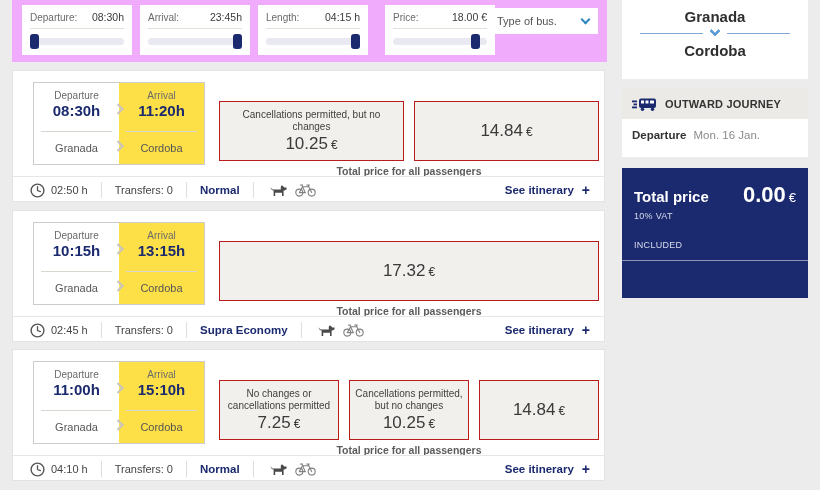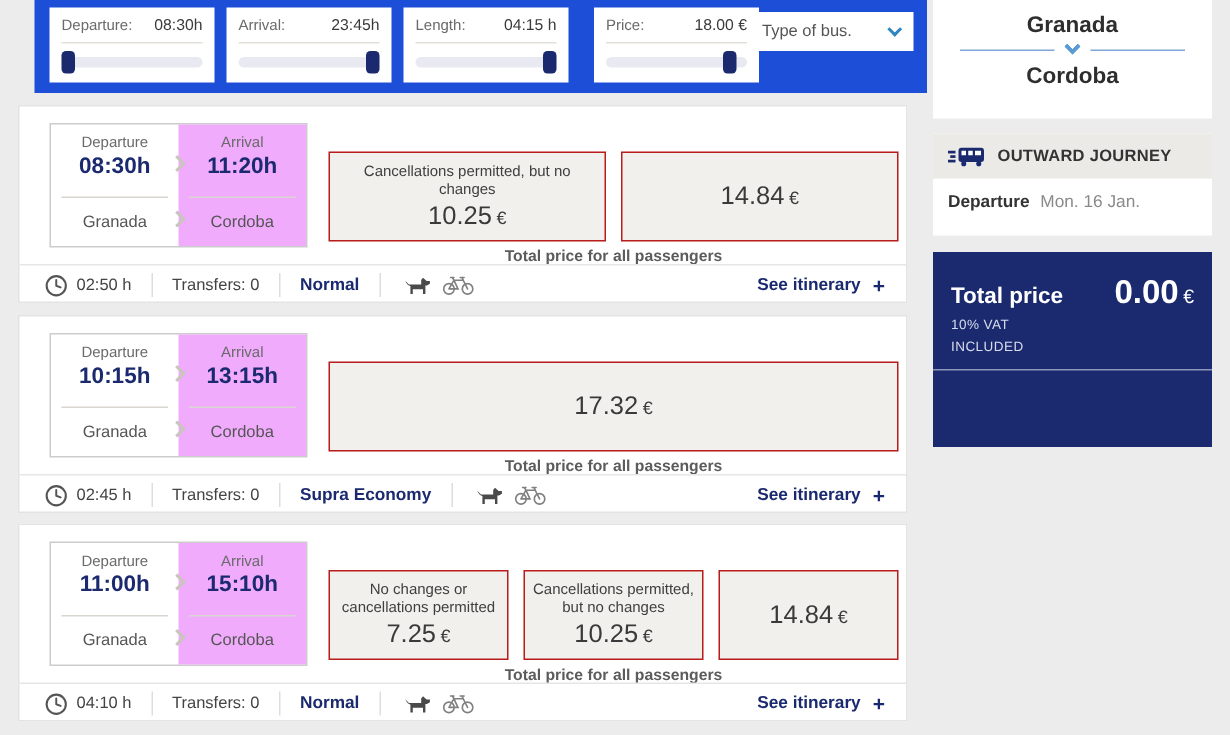--- a/index.html
+++ b/index.html
@@ -2,38 +2,38 @@
 <html><head>
 <meta charset="utf-8">
 <style>
   * { margin:0; padding:0; box-sizing:border-box; }
   html,body { width:820px; height:490px; }
   body { font-family:"Liberation Sans", sans-serif; background:#ececec; position:relative; overflow:hidden; }
 
   .abs { position:absolute; }
 
   
-  .topbar { left:12px; top:0; width:595px; height:62px; background:#1d4ed8;margin-left:11px; }
+  .topbar { left:12px; top:0; width:595px; height:62px; background:#f0abfc; }
   .filter-card { position:absolute; top:5px; width:110px; height:50px; background:#fff; padding:6px 8px 0 8px; }
   .f-row { display:flex; justify-content:space-between; align-items:baseline; }
   .f-label { font-size:10px; color:#6a6a6a; }
   .f-value { font-size:10.5px; color:#3a3a3a; }
   .f-div { border-top:1px solid #e3e0da; margin-top:5px; }
   .f-track { position:relative; height:7px; background:#e9e9f2; border-radius:4px; margin-top:9px; }
   .f-handle { position:absolute; top:-4px; width:9px; height:15px; background:#1b2a6f; border-radius:3px; }
   .bus-select { position:absolute; left:476px; top:8px; width:110px; height:26px; background:#fff;
     display:flex; align-items:center; justify-content:space-between; padding:0 9px; cursor:pointer; }
   .bus-select span.txt { font-size:11px; color:#555; }
   .chev { display:inline-block; width:7px; height:7px; border-right:2px solid #2e86c1; border-bottom:2px solid #2e86c1; transform:rotate(45deg); margin-top:-4px; }
 
   
   .journey-card { position:absolute; left:12px; width:593px; height:132px; background:#fff; border:1px solid #e3e3e3; }
   .timebox { position:absolute; left:20px; top:11px; width:172px; height:83px; border:1px solid #ccc; display:flex; }
   .tb-col { width:50%; display:flex; flex-direction:column; }
-  .tb-col.right { background:#f0abfc; }
+  .tb-col.right { background:#fde047; }
   .tb-top { height:48px; text-align:center; padding-top:7px; }
   .tb-label { font-size:10px; color:#6a6a6a; }
   .tb-time { font-size:15px; font-weight:bold; color:#1b2a6f; margin-top:1px; }
   .tb-div { border-top:1px solid #d9d6d0; margin:0 7px; }
   .tb-city { flex:1; display:flex; align-items:center; justify-content:center; font-size:11px; color:#555; }
   .tb-chev { position:absolute; left:50%; width:8px; height:8px; border-right:2px solid #c9c5bc; border-top:2px solid #c9c5bc; transform:translateX(-60%) rotate(45deg); }
   .tb-chev.c1 { top:22px; } .tb-chev.c2 { top:59px; }
 
   .price-boxes { position:absolute; left:206px; top:30px; width:380px; height:60px; display:flex; gap:10px; }
   .price-box { flex:1; background:#f2f0ec; border:1px solid #b91c1c; display:flex; flex-direction:column; align-items:center; justify-content:center; cursor:pointer; padding:2px 5px; }
@@ -67,21 +67,21 @@
   .outward-body { padding:10px 10px 0 10px; font-size:11.5px; }
   .dep-label { font-weight:bold; color:#333; }
   .dep-date { color:#8a8a8a; margin-left:4px; }
 
   .total-card { left:622px; top:168px; width:186px; height:130px; background:#1b2a6f; color:#fff; padding:14px 12px 0 12px; }
   .total-row { display:flex; justify-content:space-between; align-items:baseline; }
   .total-label { font-size:15px; font-weight:bold; }
   .total-amt { font-size:22px; font-weight:bold; }
   .total-cur { font-size:13px; font-weight:normal; margin-left:3px; }
   .vat { font-size:9px; color:#d7dced; margin-top:3px; letter-spacing:.3px; }
-  .included { font-size:9px; color:#d7dced; margin-top:5px; letter-spacing:.3px; }
+  .included { font-size:9px; color:#d7dced; margin-top:19px; letter-spacing:.3px; }
   .total-div { border-top:1px solid rgba(255,255,255,.5); margin:10px -12px 0 -12px; }
   .select-seat { margin:11px auto 0 auto; width:160px; height:33px; border:1px solid #c6cde2; border-radius:17px;
     display:flex; align-items:center; justify-content:center; font-size:11px; font-weight:bold; letter-spacing:1.5px; color:#e3e7f3; cursor:pointer; background:transparent; }
 
   svg { display:block; }
 </style>
 </head>
 <body>
 
 <div class="abs topbar">

